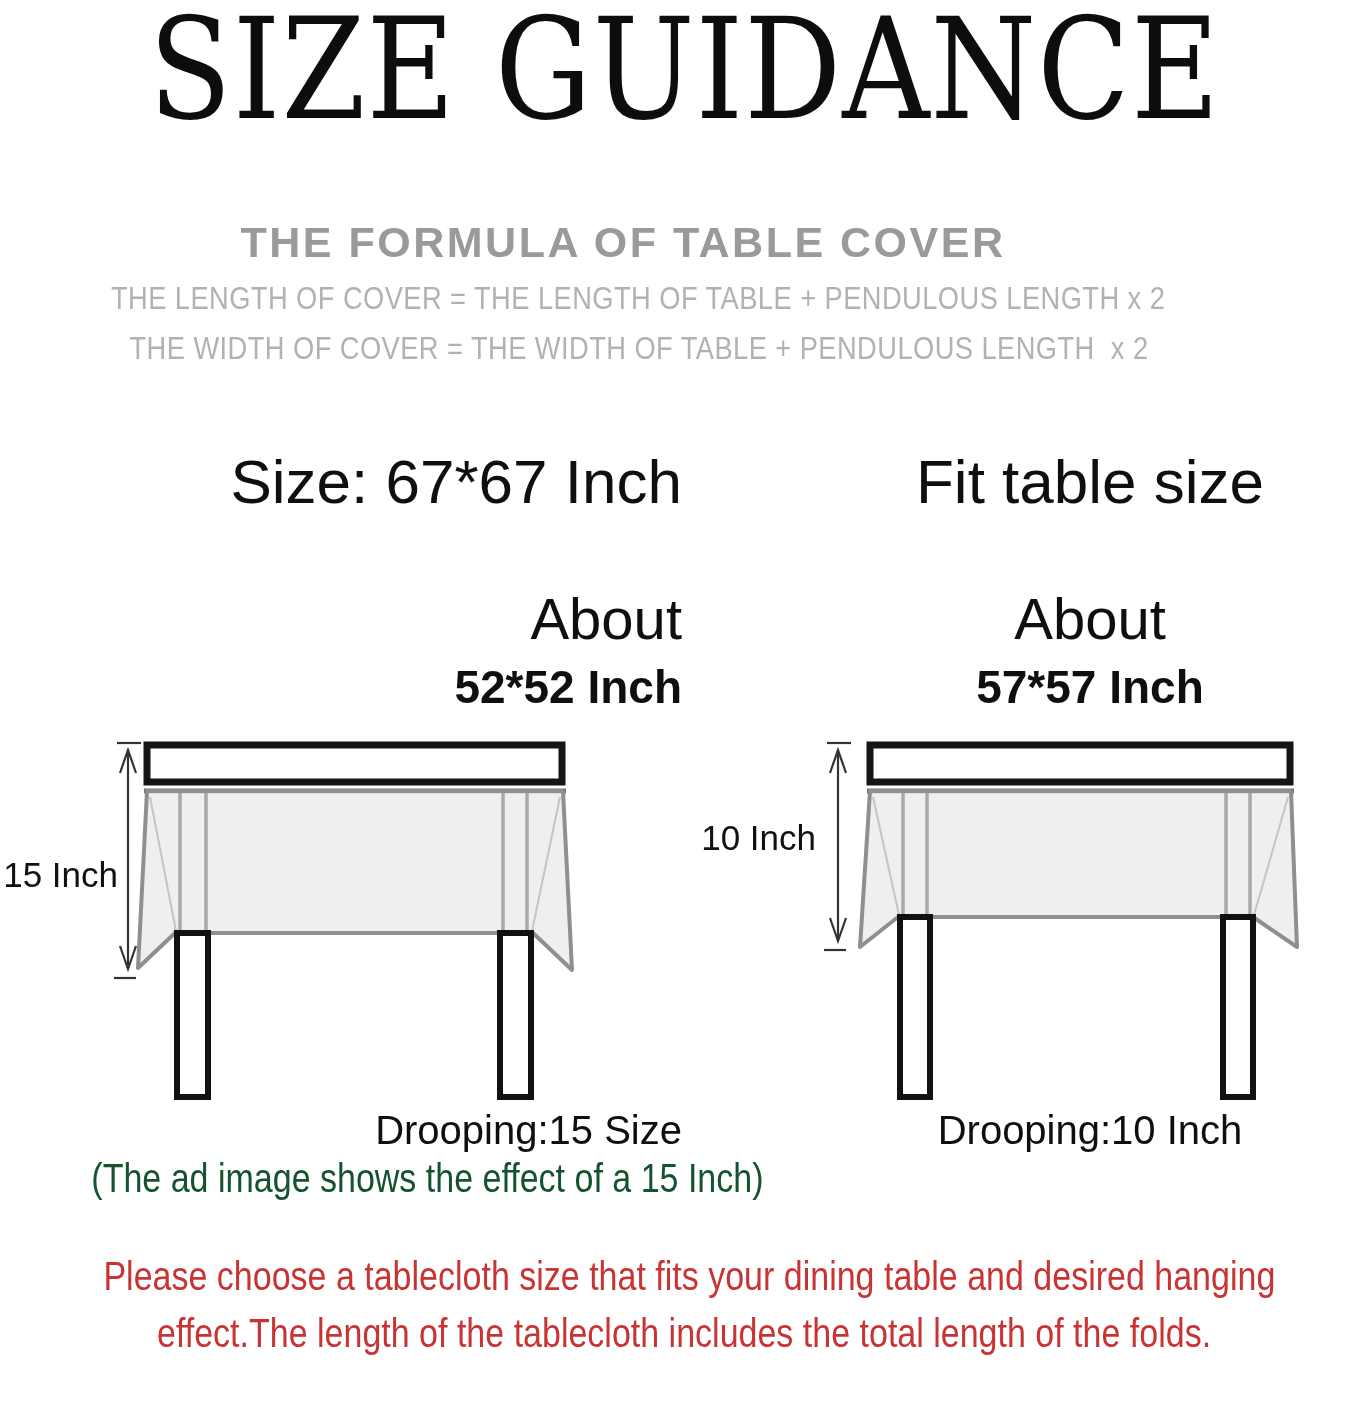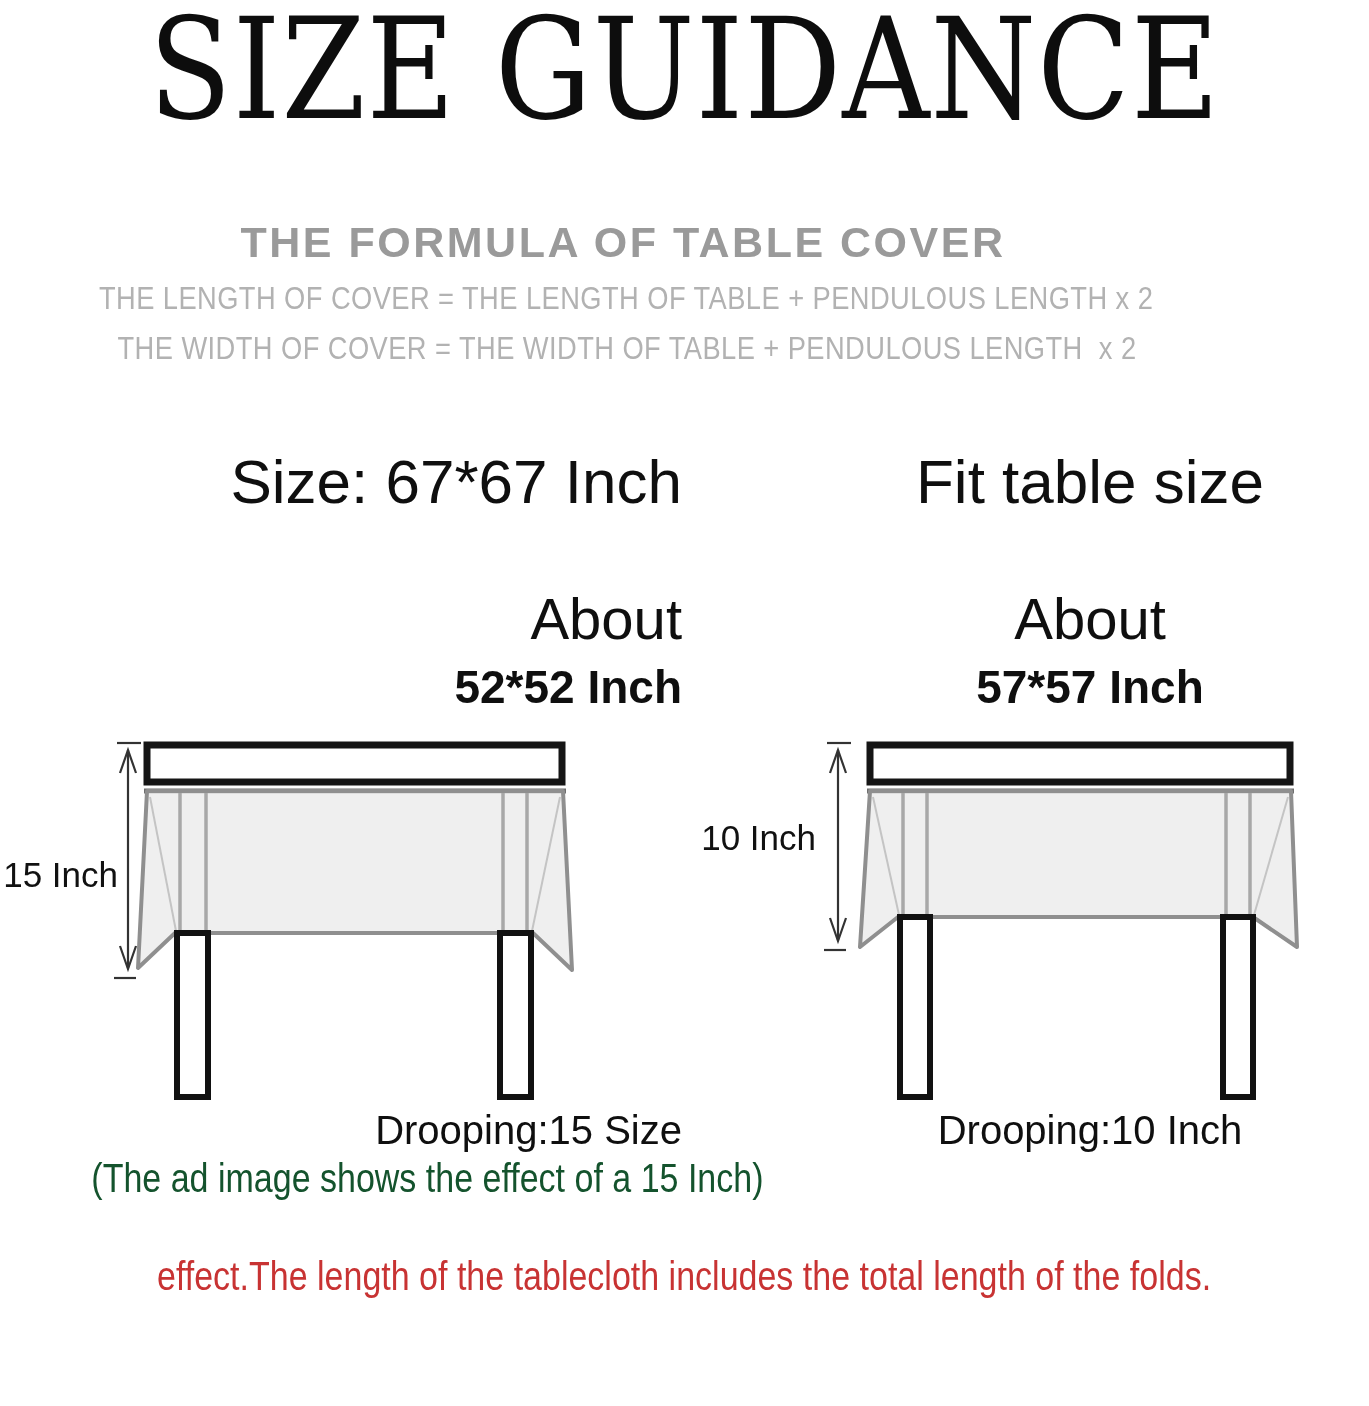--- a/index.html
+++ b/index.html
@@ -15,21 +15,21 @@
     color:#0d0d0d;letter-spacing:1px;
     transform:scale(0.96,1.12);transform-origin:50% 0;
     white-space:pre;
   }
   
   .subtitle{
     top:197px;left:0;width:1246px;text-align:center;
     font-size:43px;font-weight:bold;color:#9a9a9a;letter-spacing:2.5px;white-space:pre;margin-top:21px;
   }
   .formula{
-    left:0;width:1253px;text-align:center;font-size:31px;color:#b2b2b2;
+    left:12px;width:1253px;text-align:center;font-size:31px;color:#b2b2b2;
     white-space:pre;letter-spacing:0.5px;
   }
   .squeeze{display:inline-block;transform:scaleX(0.88);transform-origin:50% 50%;white-space:pre;}
   .squeeze85{display:inline-block;transform:scaleX(0.85);transform-origin:50% 50%;white-space:pre;}
   
   .colL{left:32px;width:650px;text-align:right;}
   .colR{left:787px;width:606px;text-align:center;}
   .colhead{top:446px;font-size:62px;color:#0f0f0f;white-space:pre;}
   .about{top:585px;font-size:58px;color:#0f0f0f;}
   .tsize{top:660px;font-size:46px;color:#0f0f0f;white-space:pre;font-weight:bold;}
@@ -111,14 +111,15 @@
   </g>
   <rect x="220" y="182" width="30" height="180" fill="#ffffff" stroke="#111" stroke-width="6"></rect>
   <rect x="543" y="182" width="30" height="180" fill="#ffffff" stroke="#111" stroke-width="6"></rect>
 </svg>
 
 <div class="abs colL caption">Drooping:15 Size</div>
 <div class="abs colR caption">Drooping:10 Inch</div>
 <div class="abs colL rednote"><span class="squeeze85">(The ad image shows the effect of a 15 Inch)</span></div>
 
 <div class="abs footer">
+  <div class="fline"><span class="squeeze85">Please choose a tablecloth size that fits your dining table and desired hanging</span></div>
   <div class="fline"><span class="squeeze85">effect.The length of the tablecloth includes the total length of the folds.</span></div>
 </div>
 
 </body></html>

